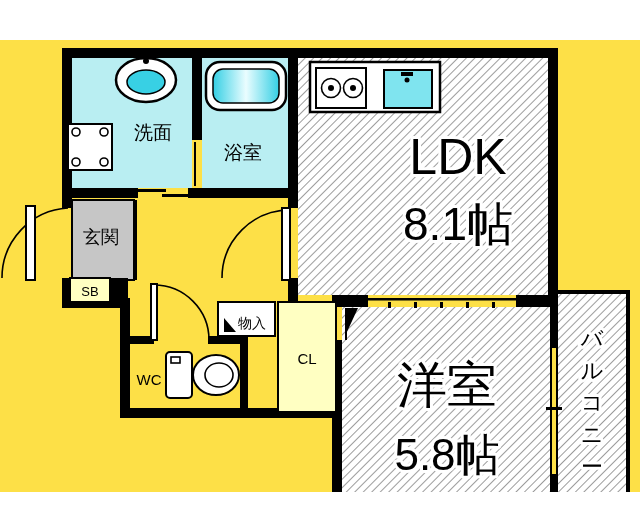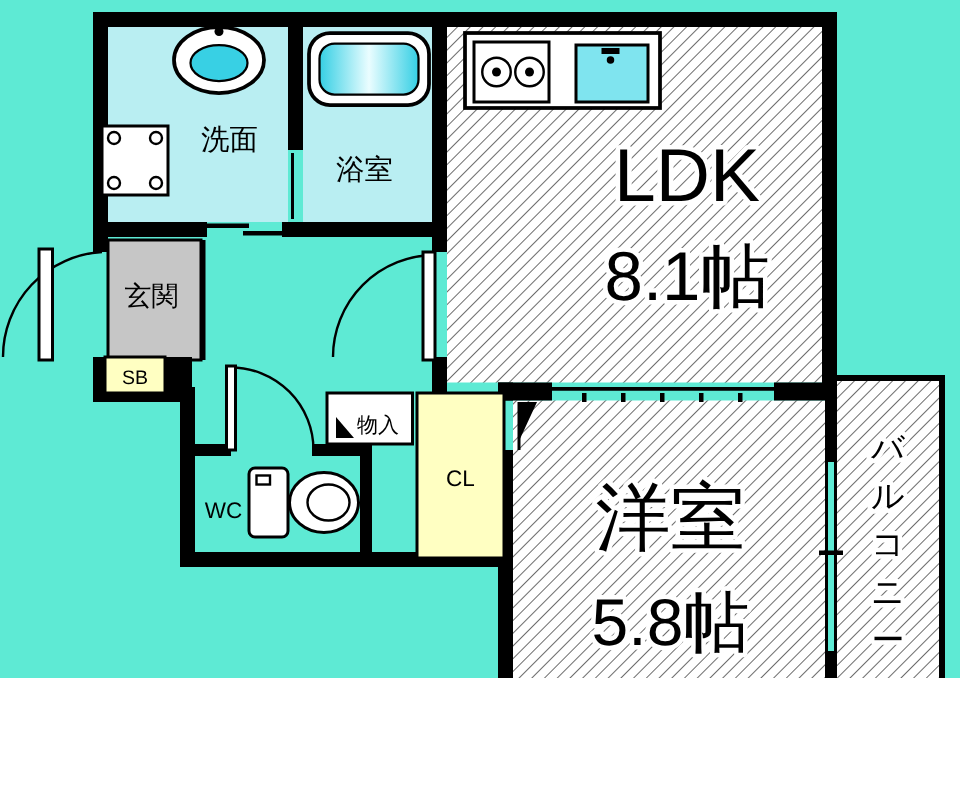--- a/index.html
+++ b/index.html
@@ -1,16 +1,16 @@
 <!DOCTYPE html>
 <html style="--wet_area: #b9eef2; --sink_water: #38d0e4; --kitchen_sink: #7fe4ef; --storage_fill: #ffffc2; --entrance_floor: #c6c6c6; --wall: #000000;"><head>
 <meta charset="utf-8">
 <style>
   html,body{margin:0;padding:0;background:#fff;}
-  .page{width:640px;height:452px;position:relative;background:#5eead4;}
+  .page{width:640px;height:452px;position:relative;background:#fde047;margin-top:40px;}
   svg{display:block;font-family:"Liberation Sans","DejaVu Sans",sans-serif;}
   .wall{fill:#000;}
   .thin{fill:#000;}
   .wet{fill:var(--wet_area,#b9eef2);}
   .hatch{fill:url(#hatchPat);}
   .yellowbox{fill:var(--storage_fill,#ffffc2);stroke:#000;stroke-width:2;}
   .whitebox{fill:#fff;stroke:#000;stroke-width:2;}
   .graybox{fill:var(--entrance_floor,#c6c6c6);stroke:#000;stroke-width:2;}
   .fix{fill:#fff;stroke:#000;stroke-width:2.5;}
   .fix2{fill:#fff;stroke:#000;stroke-width:2;}

